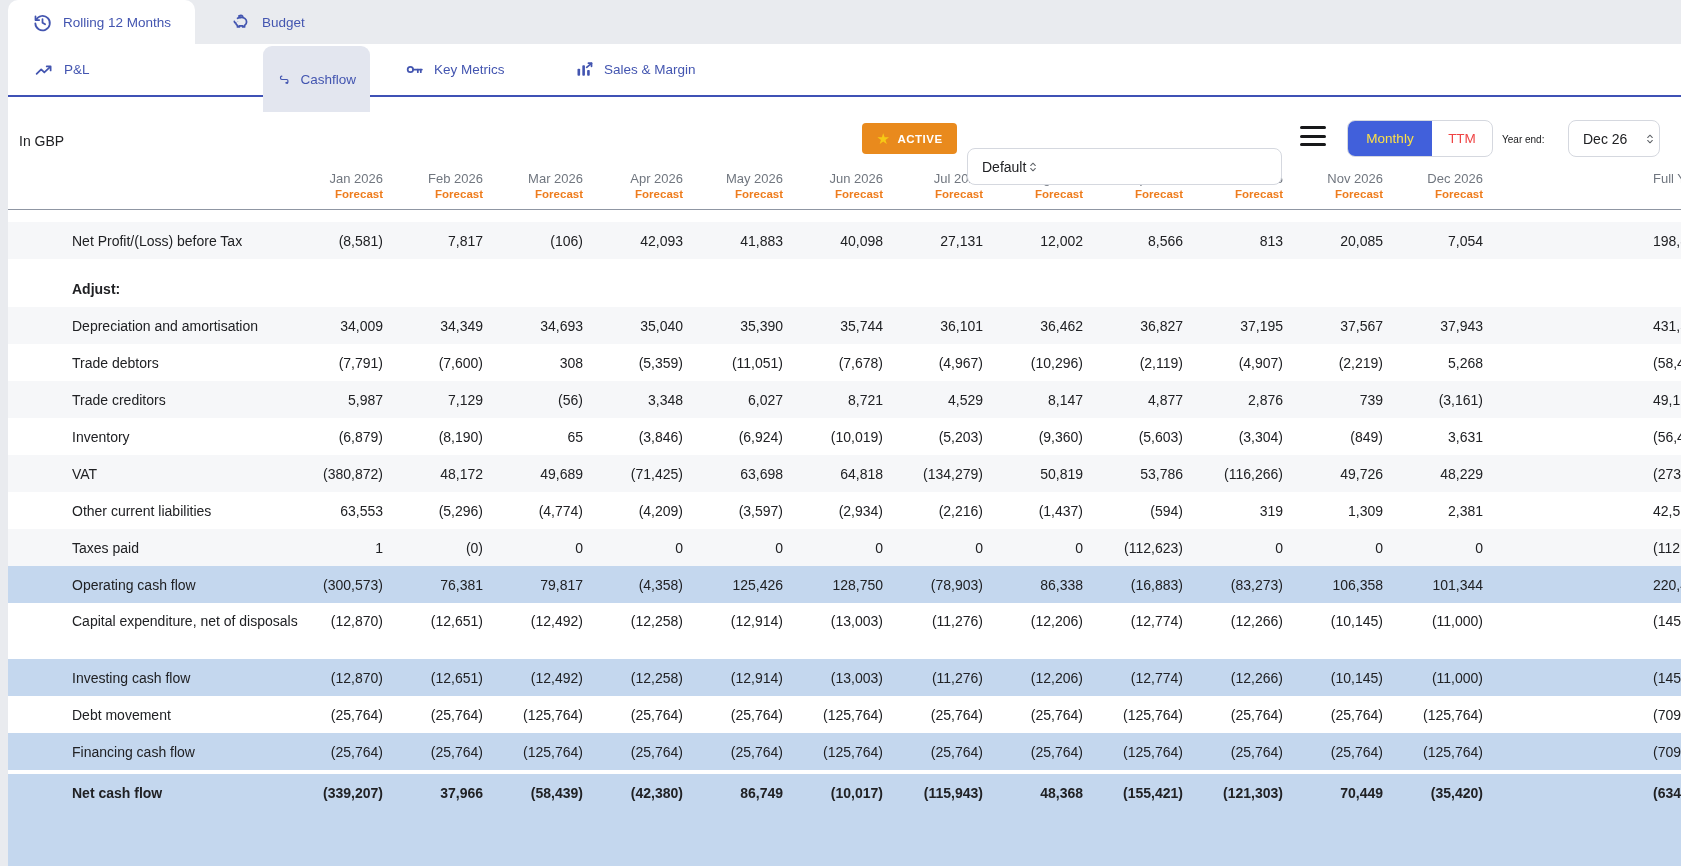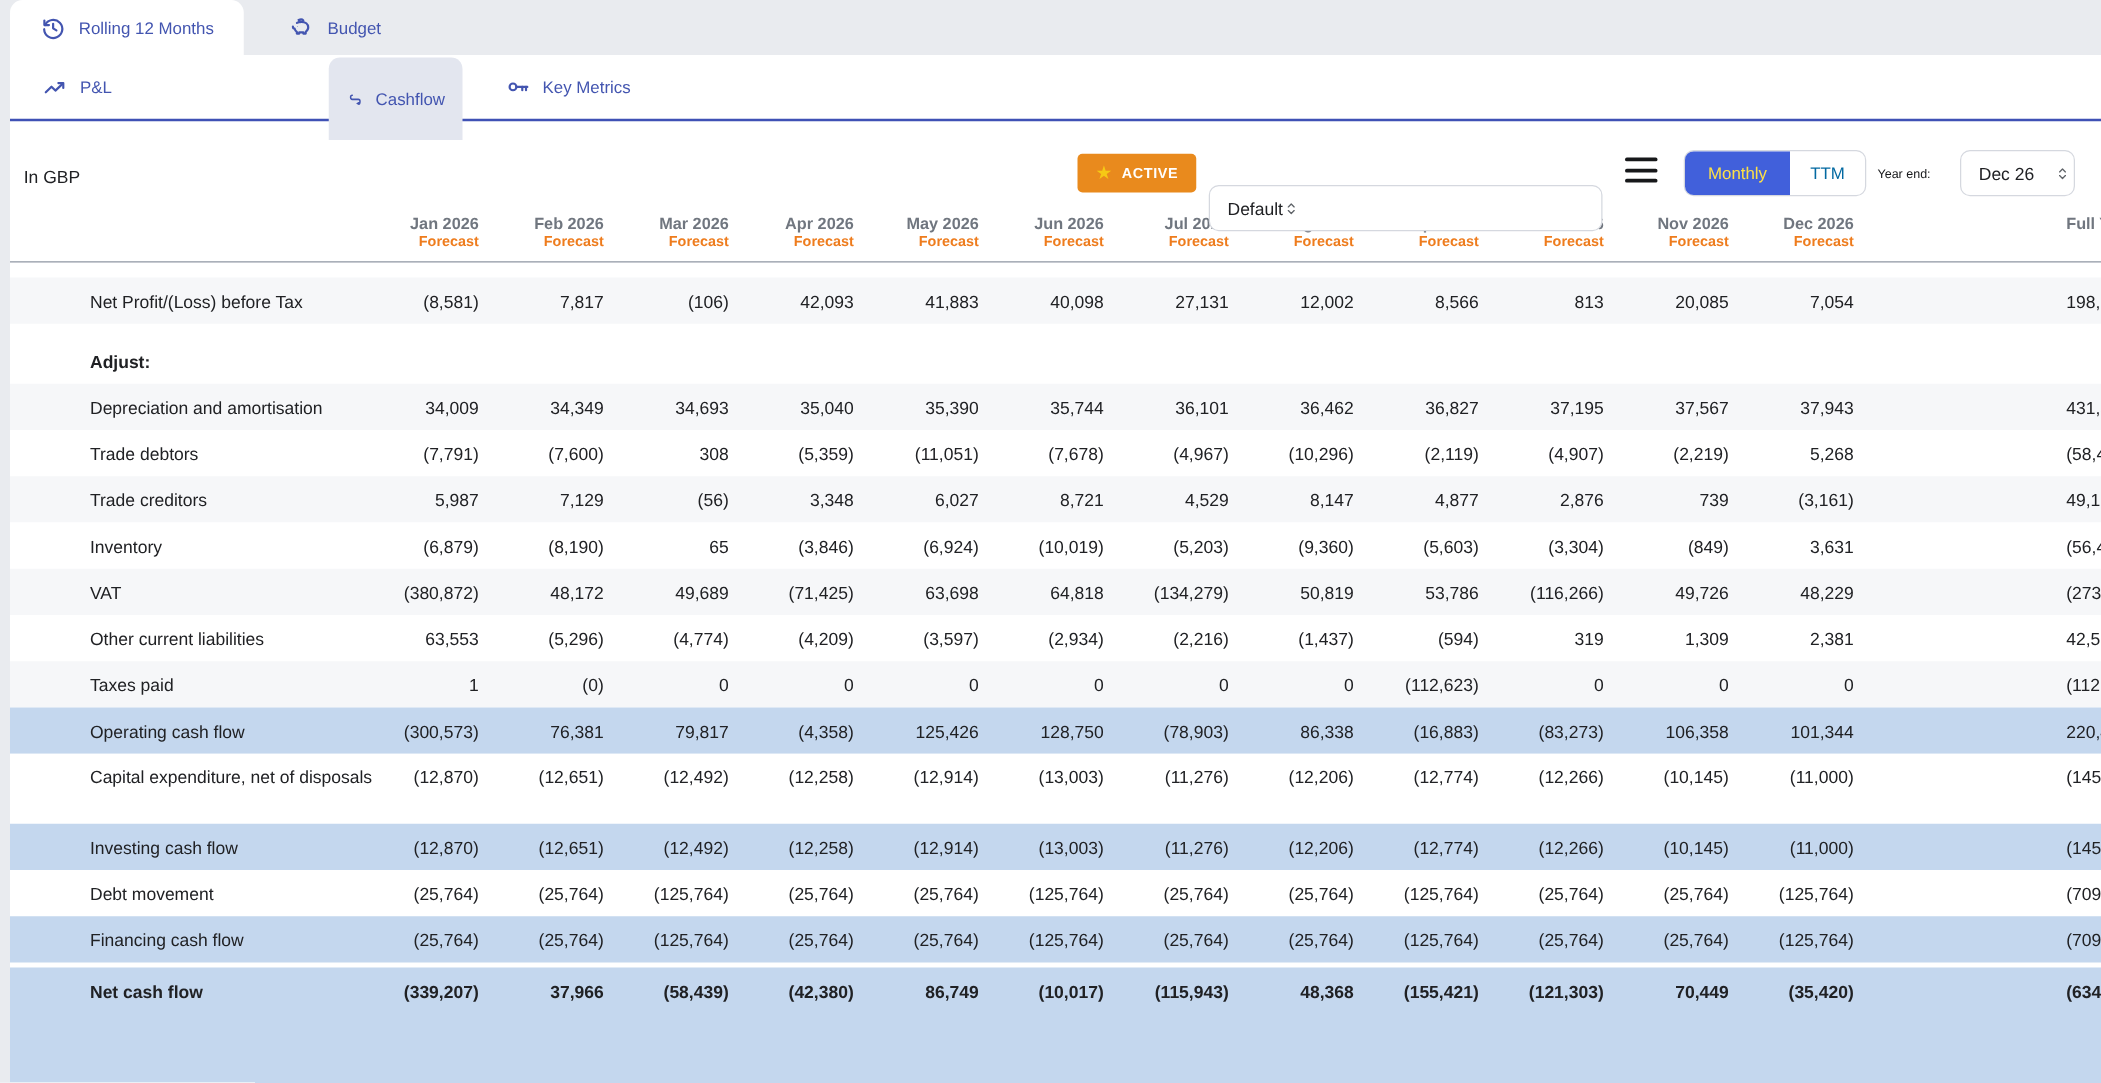--- a/index.html
+++ b/index.html
@@ -35,31 +35,31 @@
     border-radius:8px; display:flex; align-items:center; font-size:14px; color:#202124; cursor:pointer; }
   .sel-scenario { left:959px; width:315px; padding:0 14px; justify-content:flex-start;margin-top:28px; }
   .sel-year { left:1560px; width:92px; padding:0 2px 0 14px; justify-content:space-between; }
   .updown { width:14px; height:18px; stroke:#5f6368; fill:none; stroke-width:1.8; stroke-linecap:round; stroke-linejoin:round; }
   .hamburger { position:absolute; left:1292px; top:29px; width:26px; height:20px;
     display:flex; flex-direction:column; justify-content:space-between; cursor:pointer; }
   .hamburger span { display:block; height:3px; background:#17181a; border-radius:2px; }
   .segmented { position:absolute; left:1339px; top:23px; height:37px; display:flex;
     border:1px solid #d5d8df; border-radius:8px; overflow:hidden; background:#fff; }
   .seg-btn { height:100%; display:flex; align-items:center; justify-content:center;
-    font-size:13.5px; cursor:pointer; color:#0369a1; }
+    font-size:13.5px; cursor:pointer; color:#ef4444; }
   .seg-btn.on { background:#4160db; color:#fde047; }
   .seg-monthly { width:84px; }
   .seg-ttm { width:60px; }
   .yearend { position:absolute; left:1494px; top:37px; font-size:10px; color:#17181a; }
 
   
   .grid { display:grid; grid-template-columns:292px repeat(12,100px) 300px; width:1792px; }
   .thead { height:45px; border-bottom:1px solid #8f96a3; align-items:start; padding-top:5px; }
   .hcell { text-align:right; padding-right:17px; }
-  .hcell .mon { font-size:13px; color:#70767f; line-height:17px;font-weight:bold; }
+  .hcell .mon { font-size:13px; color:#70767f; line-height:17px; }
   .hcell .tag { font-size:11.5px; font-weight:700; color:#ee7c1d; line-height:15px; }
   .hcell.fy { text-align:left; padding-left:153px; padding-right:0; }
   .tbody { margin-top:12px; }
   .trow { min-height:37px; align-items:center; }
   .cell { font-size:14px; line-height:18px; }
   .cell.lab { padding-left:64px; }
   .cell.val { text-align:right; padding-right:17px; }
   .cell.val.fy { text-align:left; padding-left:153px; padding-right:0; }
   .trow.stripe { background:#f6f7f9; }
   .trow.plain { background:#ffffff; }
@@ -111,20 +111,30 @@
     </div>
     <div class="subtab" style="left:382px;">
       <svg viewBox="0 0 24 24">
         <circle cx="7.3" cy="12" r="3.1"></circle>
           <path d="M10.4 12h10"></path>
           <path d="M15.8 12v3"></path>
           <path d="M19.2 12v3"></path>
       </svg>
       <span>Key Metrics</span>
     </div>
+    <div class="subtab" style="left:552px;">
+      <svg viewBox="0 0 24 24">
+        <rect x="4" y="11" width="3" height="8" rx="1" fill="#4355b0" stroke="none"></rect>
+        <rect x="9.5" y="7" width="3" height="12" rx="1" fill="#4355b0" stroke="none"></rect>
+        <rect x="15" y="12.5" width="3" height="6.5" rx="1" fill="#4355b0" stroke="none"></rect>
+        <path d="M14.5 9.5 20 5"></path>
+          <path d="M16.5 4.8H20v3.5"></path>
+      </svg>
+      <span>Sales &amp; Margin</span>
+    </div>
   </div>
   <div class="blue-line"></div>
 
   <div class="toolbar">
     <div class="ingbp">In GBP</div>
     <div class="badge">
       <span class="star">★</span>
       <span>ACTIVE</span>
     </div>
     <div class="select sel-scenario">

